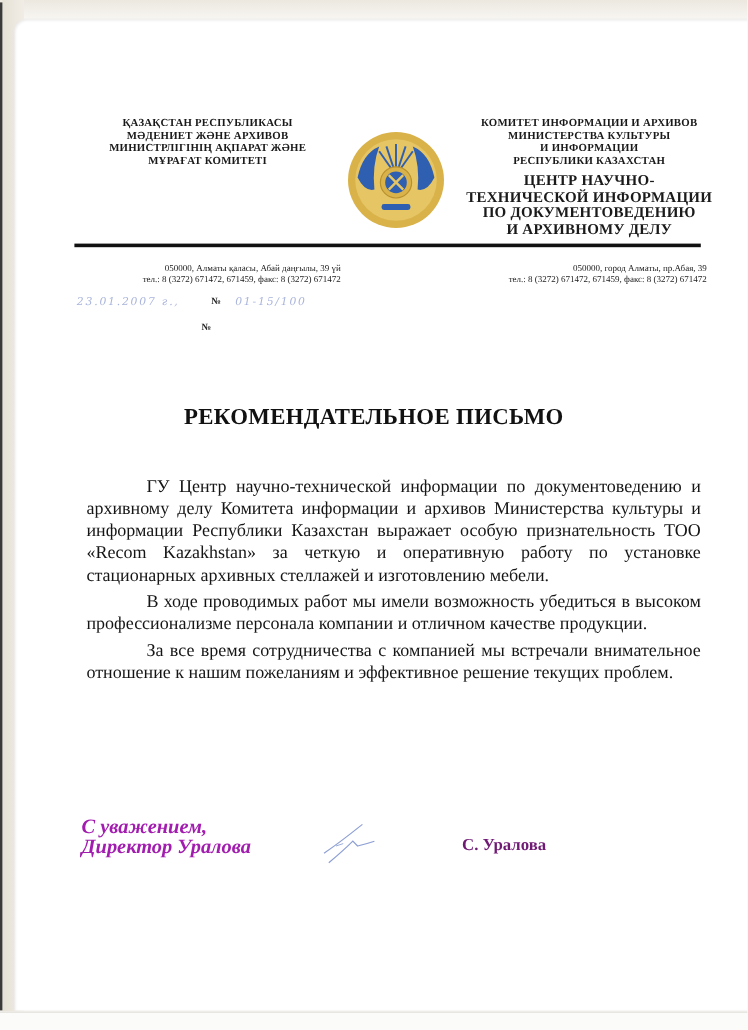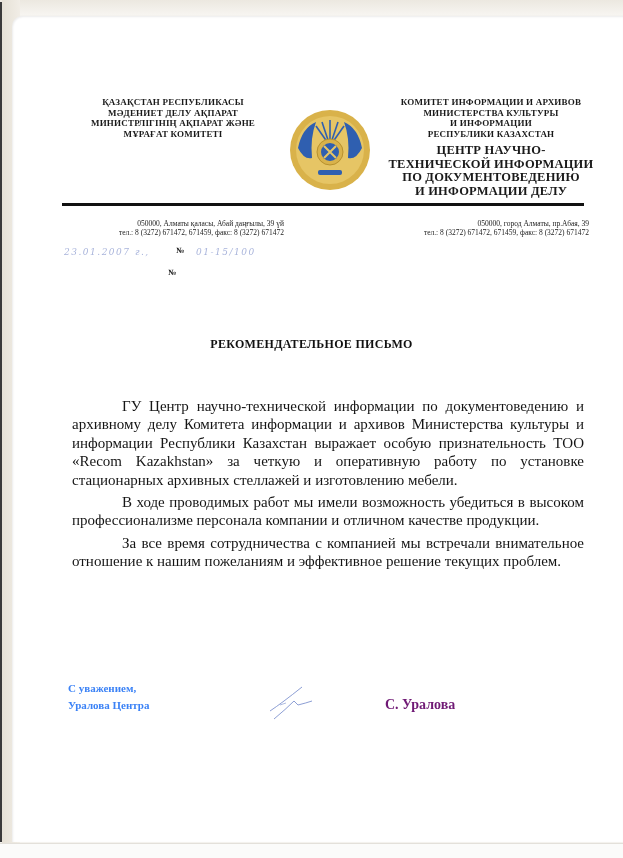--- a/index.html
+++ b/index.html
@@ -54,46 +54,46 @@
       font-family: "DejaVu Serif", serif; font-style: italic; color: #8c9bcf; opacity: 0.75;
       letter-spacing: 1.5px; font-size: 9px;
     }
     .no-mark { font-size: 8px; font-weight: bold; color: #222; }
     .hw-date { position: absolute; left: 0; top: 1px; }
     .no1 { position: absolute; left: 112px; top: 0px; }
     .hw-num { position: absolute; left: 132px; top: 1px; }
     .no2 { position: absolute; left: 168px; top: 268px; }
     .title {
       position: absolute; left: 0; width: 623px; top: 337px; text-align: center;
-      font-weight: bold; font-size: 12px; letter-spacing: 0.3px; color: #111;
+      font-weight: bold; font-size: 19px; letter-spacing: 0.3px; color: #111;
     }
     .body-text {
       position: absolute; left: 68px; width: 520px; top: 393px;
       font-family: "Liberation Serif", serif; font-size: 15px; line-height: 18.4px;
       text-align: justify; color: #151515;
     }
     .body-text p { margin: 4px; text-indent: 50px; }
-    .sig-block { position: absolute; left: 68px; top: 680px; font-weight: bold; font-size: 11px; line-height: 17px; color: #3b82f6; }
+    .sig-block { position: absolute; left: 68px; top: 680px; font-weight: bold; font-size: 17px; line-height: 17px; color: #a21caf; font-style: italic; }
     .sig-name { position: absolute; left: 385px; top: 697px; font-weight: bold; font-size: 14px; color: #701a75; }
     .signature { position: absolute; left: 262px; top: 683px; width: 70px; height: 40px; }
   </style>
 </head>
 <body>
 
 <div class="scan-frame"></div>
 <div class="scan-top-strip"></div>
 <div class="scan-left-strip"></div>
 <div class="scan-left-edge"></div>
 <div class="scan-bottom-strip"></div>
 <div class="paper"></div>
 
 <div class="hdr-left">
   <div class="hdr-small">
     <div>ҚАЗАҚСТАН РЕСПУБЛИКАСЫ</div>
-    <div>МӘДЕНИЕТ ДЕЛУ АҚПАРАТ</div>
+    <div>МӘДЕНИЕТ ЖӘНЕ АРХИВОВ</div>
     <div>МИНИСТРЛІГІНІҢ АҚПАРАТ ЖӘНЕ</div>
     <div>МҰРАҒАТ КОМИТЕТІ</div>
   </div>
 </div>
 
 <svg class="emblem" viewBox="0 0 84 84">
   <circle cx="42" cy="42" r="40" fill="#d9b24a"></circle>
   <circle cx="42" cy="42" r="34" fill="#e6c565"></circle>
   <path d="M10 40 Q14 20 28 14 Q22 30 24 50 Q16 52 10 40 Z" fill="#2f5fb0"></path>
   <path d="M74 40 Q70 20 56 14 Q62 30 60 50 Q68 52 74 40 Z" fill="#2f5fb0"></path>
@@ -114,21 +114,21 @@
   <div class="hdr-small">
     <div>КОМИТЕТ ИНФОРМАЦИИ И АРХИВОВ</div>
     <div>МИНИСТЕРСТВА КУЛЬТУРЫ</div>
     <div>И ИНФОРМАЦИИ</div>
     <div>РЕСПУБЛИКИ КАЗАХСТАН</div>
   </div>
   <div class="hdr-big">
     <div>ЦЕНТР НАУЧНО-</div>
     <div>ТЕХНИЧЕСКОЙ ИНФОРМАЦИИ</div>
     <div>ПО ДОКУМЕНТОВЕДЕНИЮ</div>
-    <div>И ИНФОРМАЦИИ ДЕЛУ</div>
+    <div>И АРХИВНОМУ ДЕЛУ</div>
   </div>
 </div>
 
 <div class="rule"></div>
 
 <div class="addr addr-left">
   <div>050000, Алматы қаласы, Абай даңғылы, 39 үй</div>
   <div>тел.: 8 (3272) 671472, 671459, факс: 8 (3272) 671472</div>
 </div>
 <div class="addr addr-right">
@@ -146,21 +146,21 @@
 <div class="title">РЕКОМЕНДАТЕЛЬНОЕ ПИСЬМО</div>
 
 <div class="body-text">
   <p>ГУ Центр научно-технической информации по документоведению и архивному делу Комитета информации и архивов Министерства культуры и информации Республики Казахстан выражает особую признательность ТОО «Recom Kazakhstan» за четкую и оперативную работу по установке стационарных архивных стеллажей и изготовлению мебели.</p>
   <p>В ходе проводимых работ мы имели возможность убедиться в высоком профессионализме персонала компании и отличном качестве продукции.</p>
   <p>За все время сотрудничества с компанией мы встречали внимательное отношение к нашим пожеланиям и эффективное решение текущих проблем.</p>
 </div>
 
 <div class="sig-block">
   <div>С уважением,</div>
-  <div>Уралова Центра</div>
+  <div>Директор Уралова</div>
 </div>
 
 <svg class="signature" viewBox="0 0 70 40">
   <path d="M8 28 Q20 20 40 4" stroke="#6f86c9" stroke-width="1" fill="none" opacity="0.8"></path>
   <path d="M12 36 Q24 26 32 18 L36 22 Q44 20 50 18" stroke="#6f86c9" stroke-width="1" fill="none" opacity="0.8"></path>
   <path d="M18 22 L24 20" stroke="#6f86c9" stroke-width="0.8" fill="none" opacity="0.7"></path>
 </svg>
 
 <div class="sig-name">С. Уралова</div>
 

